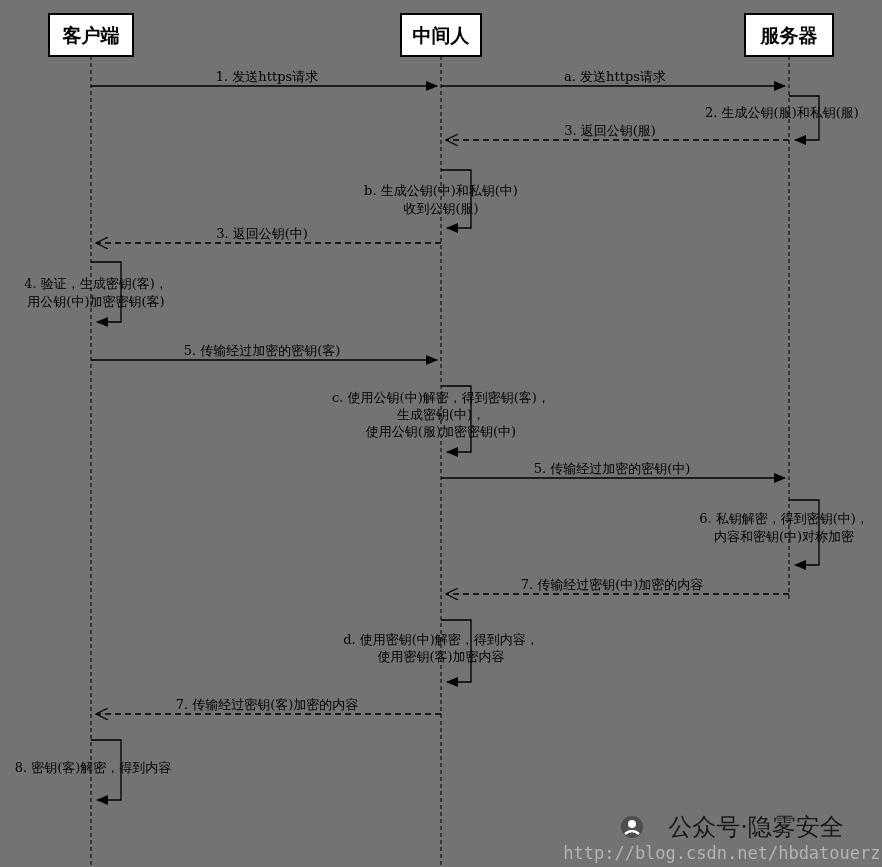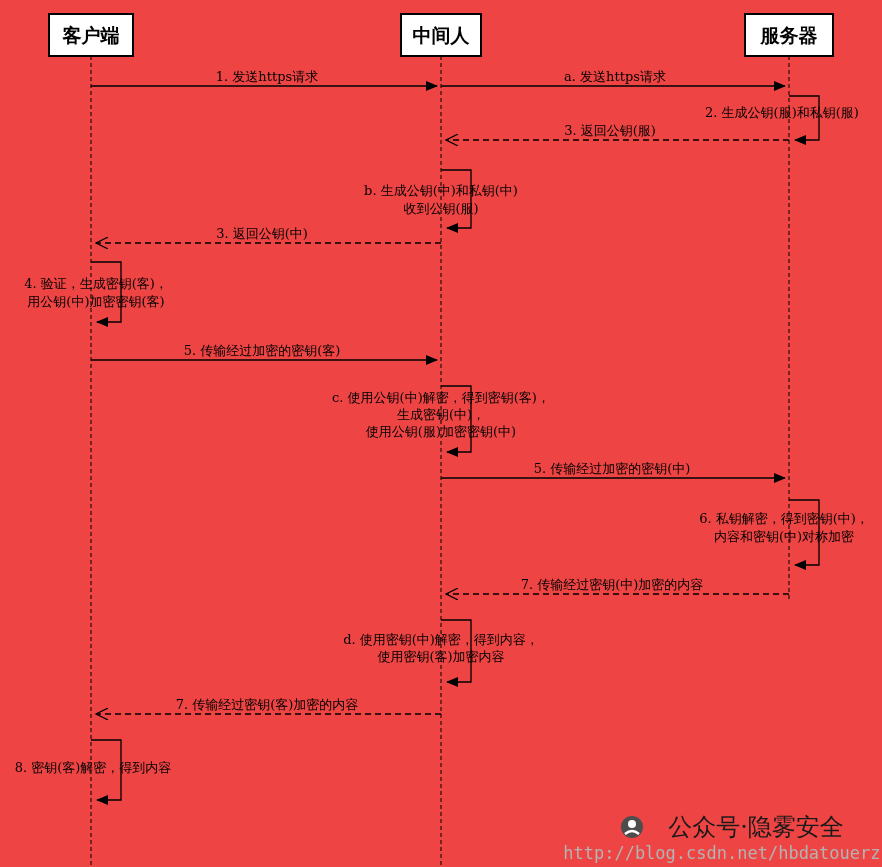--- a/index.html
+++ b/index.html
@@ -1,20 +1,20 @@
 <!DOCTYPE html>
 <html><head>
 <meta charset="utf-8">
 <style>
   html, body { margin: 0; padding: 0; background: #ffffff; }
   .canvas {
     position: relative;
     width: 882px;
     height: 867px;
-    background: #ef4444;
+    background: #737373;
     overflow: hidden;
     font-family: "DejaVu Serif", "Liberation Serif", serif;
   }
   svg text {
     font-family: "DejaVu Serif", "Liberation Serif", serif;
     font-size: 13px;
     fill: #000000;
   }
   svg text.actor-label {
     font-size: 19px;

